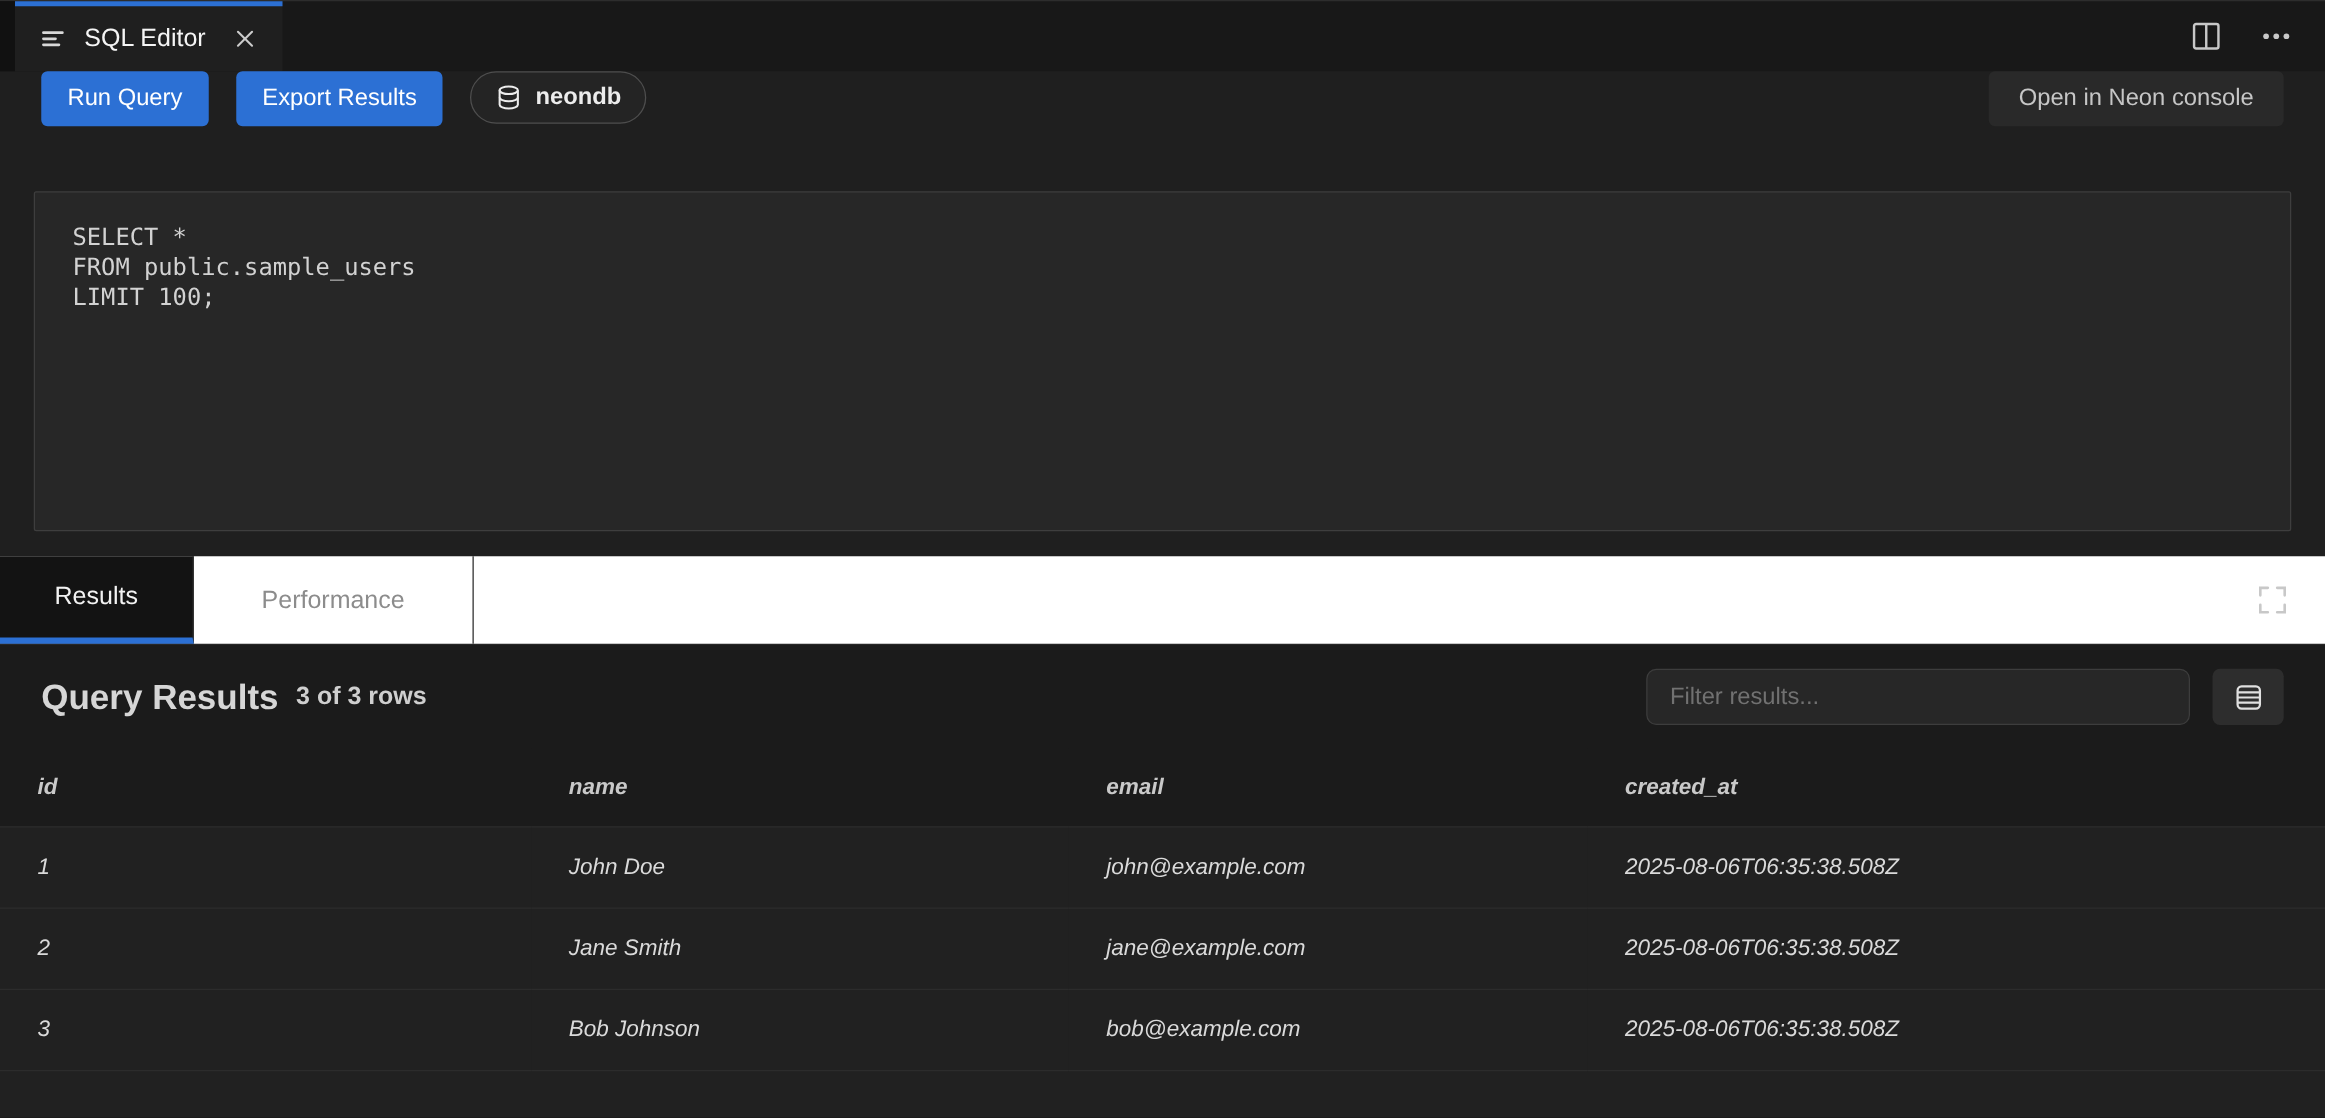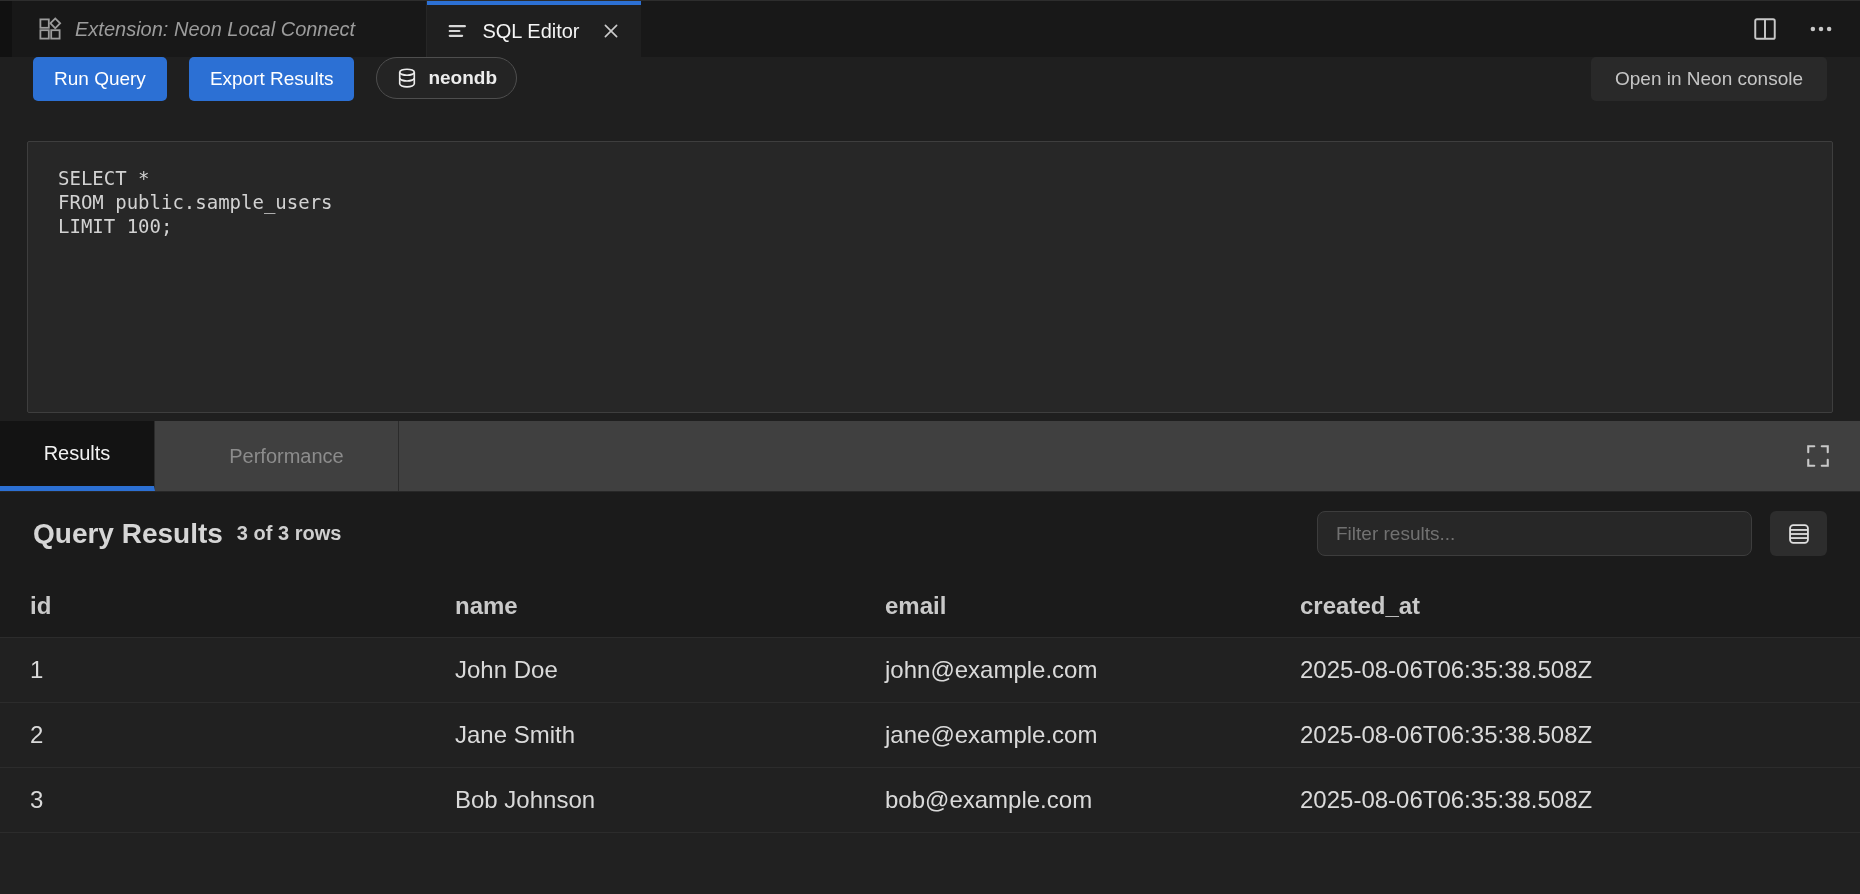--- a/index.html
+++ b/index.html
@@ -89,45 +89,44 @@
     color: #ececec;
     font-weight: 700;
     font-size: 19px;
     cursor: pointer;
   }
   .spacer { flex: 1; }
   .btn.ghost { background: #292929; color: #c6c6c6; padding: 0 24px; }
 
   
   .editor {
-    margin: 0 27px;
+    margin: 12px 27px;
     height: 272px;
     background: #272727;
     border: 1px solid #3e3e3e;
     border-radius: 2px;
     padding: 24px 30px;
     font-family: "DejaVu Sans Mono", monospace;
     font-size: 19px;
     line-height: 24px;
     color: #d2d2d2;
     flex: 0 0 auto;
     cursor: text;
   }
 
   
   .results { flex: 1; display: flex; flex-direction: column; background: #1b1b1b; margin-top: 8px; }
   .rtabs {
     height: 71px;
-    background: #404040;
+    background: #ffffff;
     display: flex;
     align-items: stretch;
     border-bottom: 1px solid #272727;
     flex: 0 0 auto;
     position: relative;
-    gap: 20px;
   }
   .rtab {
     display: flex;
     align-items: center;
     justify-content: center;
     font-size: 20px;
     border-right: 1px solid #2b2b2b;
     cursor: pointer;
   }
   .rtab.active {
@@ -178,21 +177,21 @@
     border: none;
     border-radius: 6px;
     color: #e0e0e0;
     display: flex;
     align-items: center;
     justify-content: center;
     cursor: pointer;
   }
 
   .rtable-wrap { flex: 1; background: #212121; }
-  table { width: 100%; border-collapse: collapse; table-layout: fixed; font-size: 24px; }
+  table { width: 100%; border-collapse: collapse; table-layout: fixed; font-size: 18px; font-style: italic; }
   thead tr { height: 62px; background: #1b1b1b; }
   th {
     text-align: left;
     font-weight: 600;
     color: #c9c9c9;
     padding-left: 30px;
     border-bottom: 1px solid #2c2c2c;
   }
   th.c1, td.c1 { width: 425px; }
   th.c2, td.c2 { width: 430px; }
@@ -205,31 +204,20 @@
     white-space: nowrap;
     overflow: hidden;
   }
 </style>
 </head>
 <body>
 
 <div class="tabbar">
   <div class="tab-gutter"></div>
 
-  <div class="etab inactive">
-    <span class="ticon">
-      <svg width="24" height="24" viewBox="0 0 16 16" fill="none" stroke="currentColor" stroke-width="1.2">
-        <rect x="1.6" y="1.6" width="5.6" height="5.6"></rect>
-        <rect x="1.6" y="8.8" width="5.6" height="5.6"></rect>
-        <rect x="8.8" y="8.8" width="5.6" height="5.6"></rect>
-        <rect x="9.2" y="1.9" width="4.6" height="4.6" transform="rotate(45 11.5 4.2)"></rect>
-      </svg>
-    </span>
-    <span>Extension: Neon Local Connect</span>
-  </div>
 
   <div class="etab active">
     <span class="ticon">
       <svg width="22" height="22" viewBox="0 0 16 16" stroke="currentColor" stroke-width="1.6" stroke-linecap="round">
         <line x1="2" y1="4.5" x2="13" y2="4.5"></line>
         <line x1="2" y1="8" x2="9" y2="8"></line>
         <line x1="2" y1="11.5" x2="11" y2="11.5"></line>
       </svg>
     </span>
     <span>SQL Editor</span>

